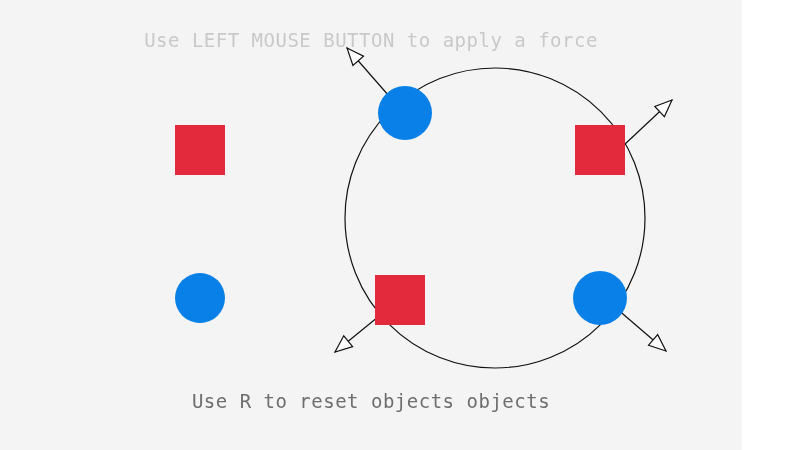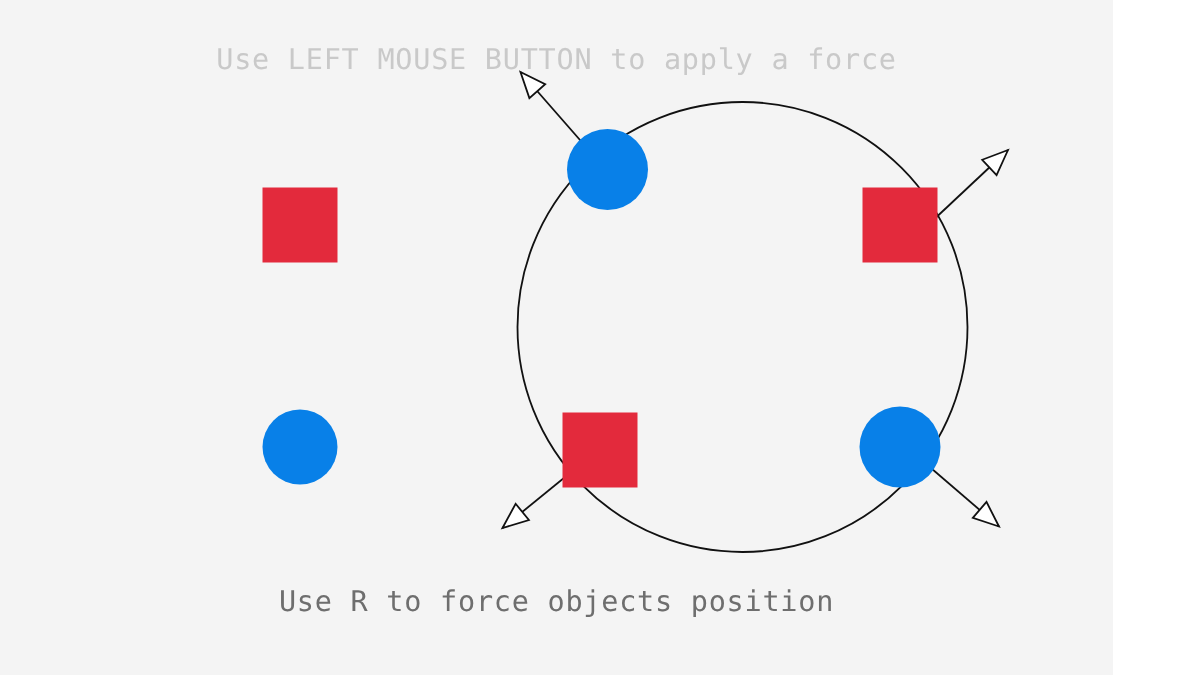--- a/index.html
+++ b/index.html
@@ -71,15 +71,15 @@
         <polygon points="347,48 363.46261519671293,56.1842715549373 352.9265414708167,65.40333606509655" fill="#ffffff" stroke="#111111" stroke-width="1.2" stroke-linejoin="miter"></polygon>
         <polygon points="672,100 664.3854554317878,116.7337596199632 654.8102796274492,106.52023876200201" fill="#ffffff" stroke="#111111" stroke-width="1.2" stroke-linejoin="miter"></polygon>
         <polygon points="335,352 343.7624252189257,335.83770114486384 352.6023940238597,346.6938031860108" fill="#ffffff" stroke="#111111" stroke-width="1.2" stroke-linejoin="miter"></polygon>
         <polygon points="666,351 648.5437711129432,345.23111162851245 657.6671612411847,334.61208377432985" fill="#ffffff" stroke="#111111" stroke-width="1.2" stroke-linejoin="miter"></polygon>
       </g>
 
   </svg>
 
   <div class="hud-text" id="hint-top">Use LEFT MOUSE BUTTON to apply a force</div>
 
-  <div class="hud-text" id="hint-bottom">Use R to force objects position</div>
+  <div class="hud-text" id="hint-bottom">Use R to reset objects objects</div>
 
 </div>
 
 </body></html>

